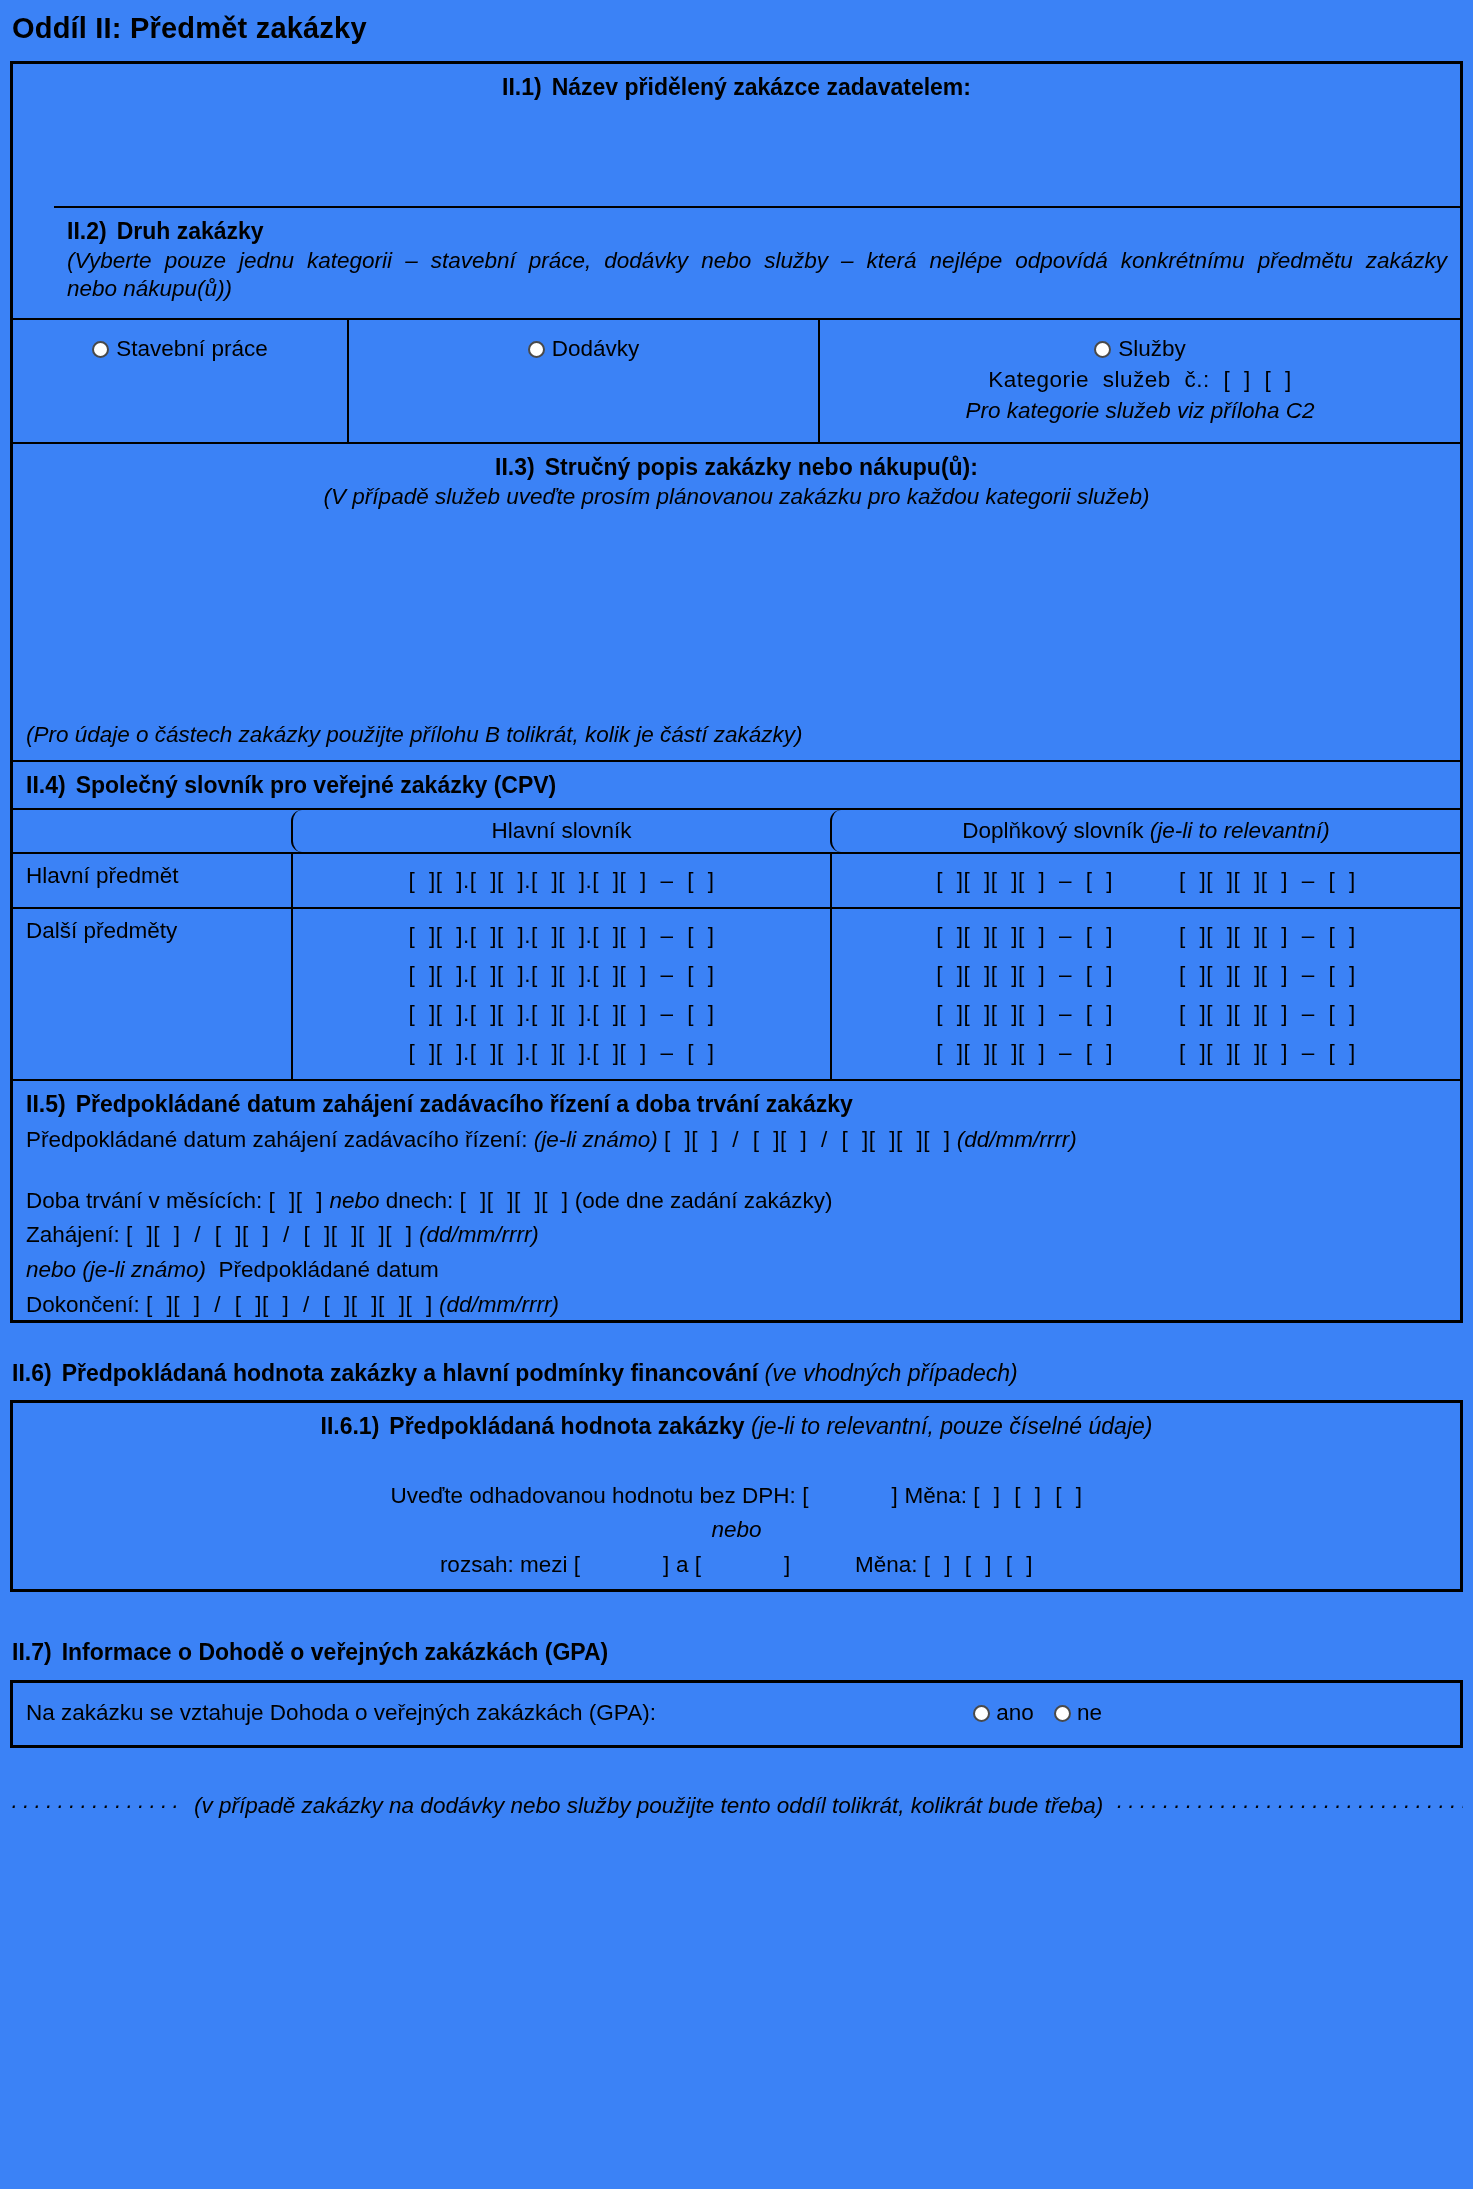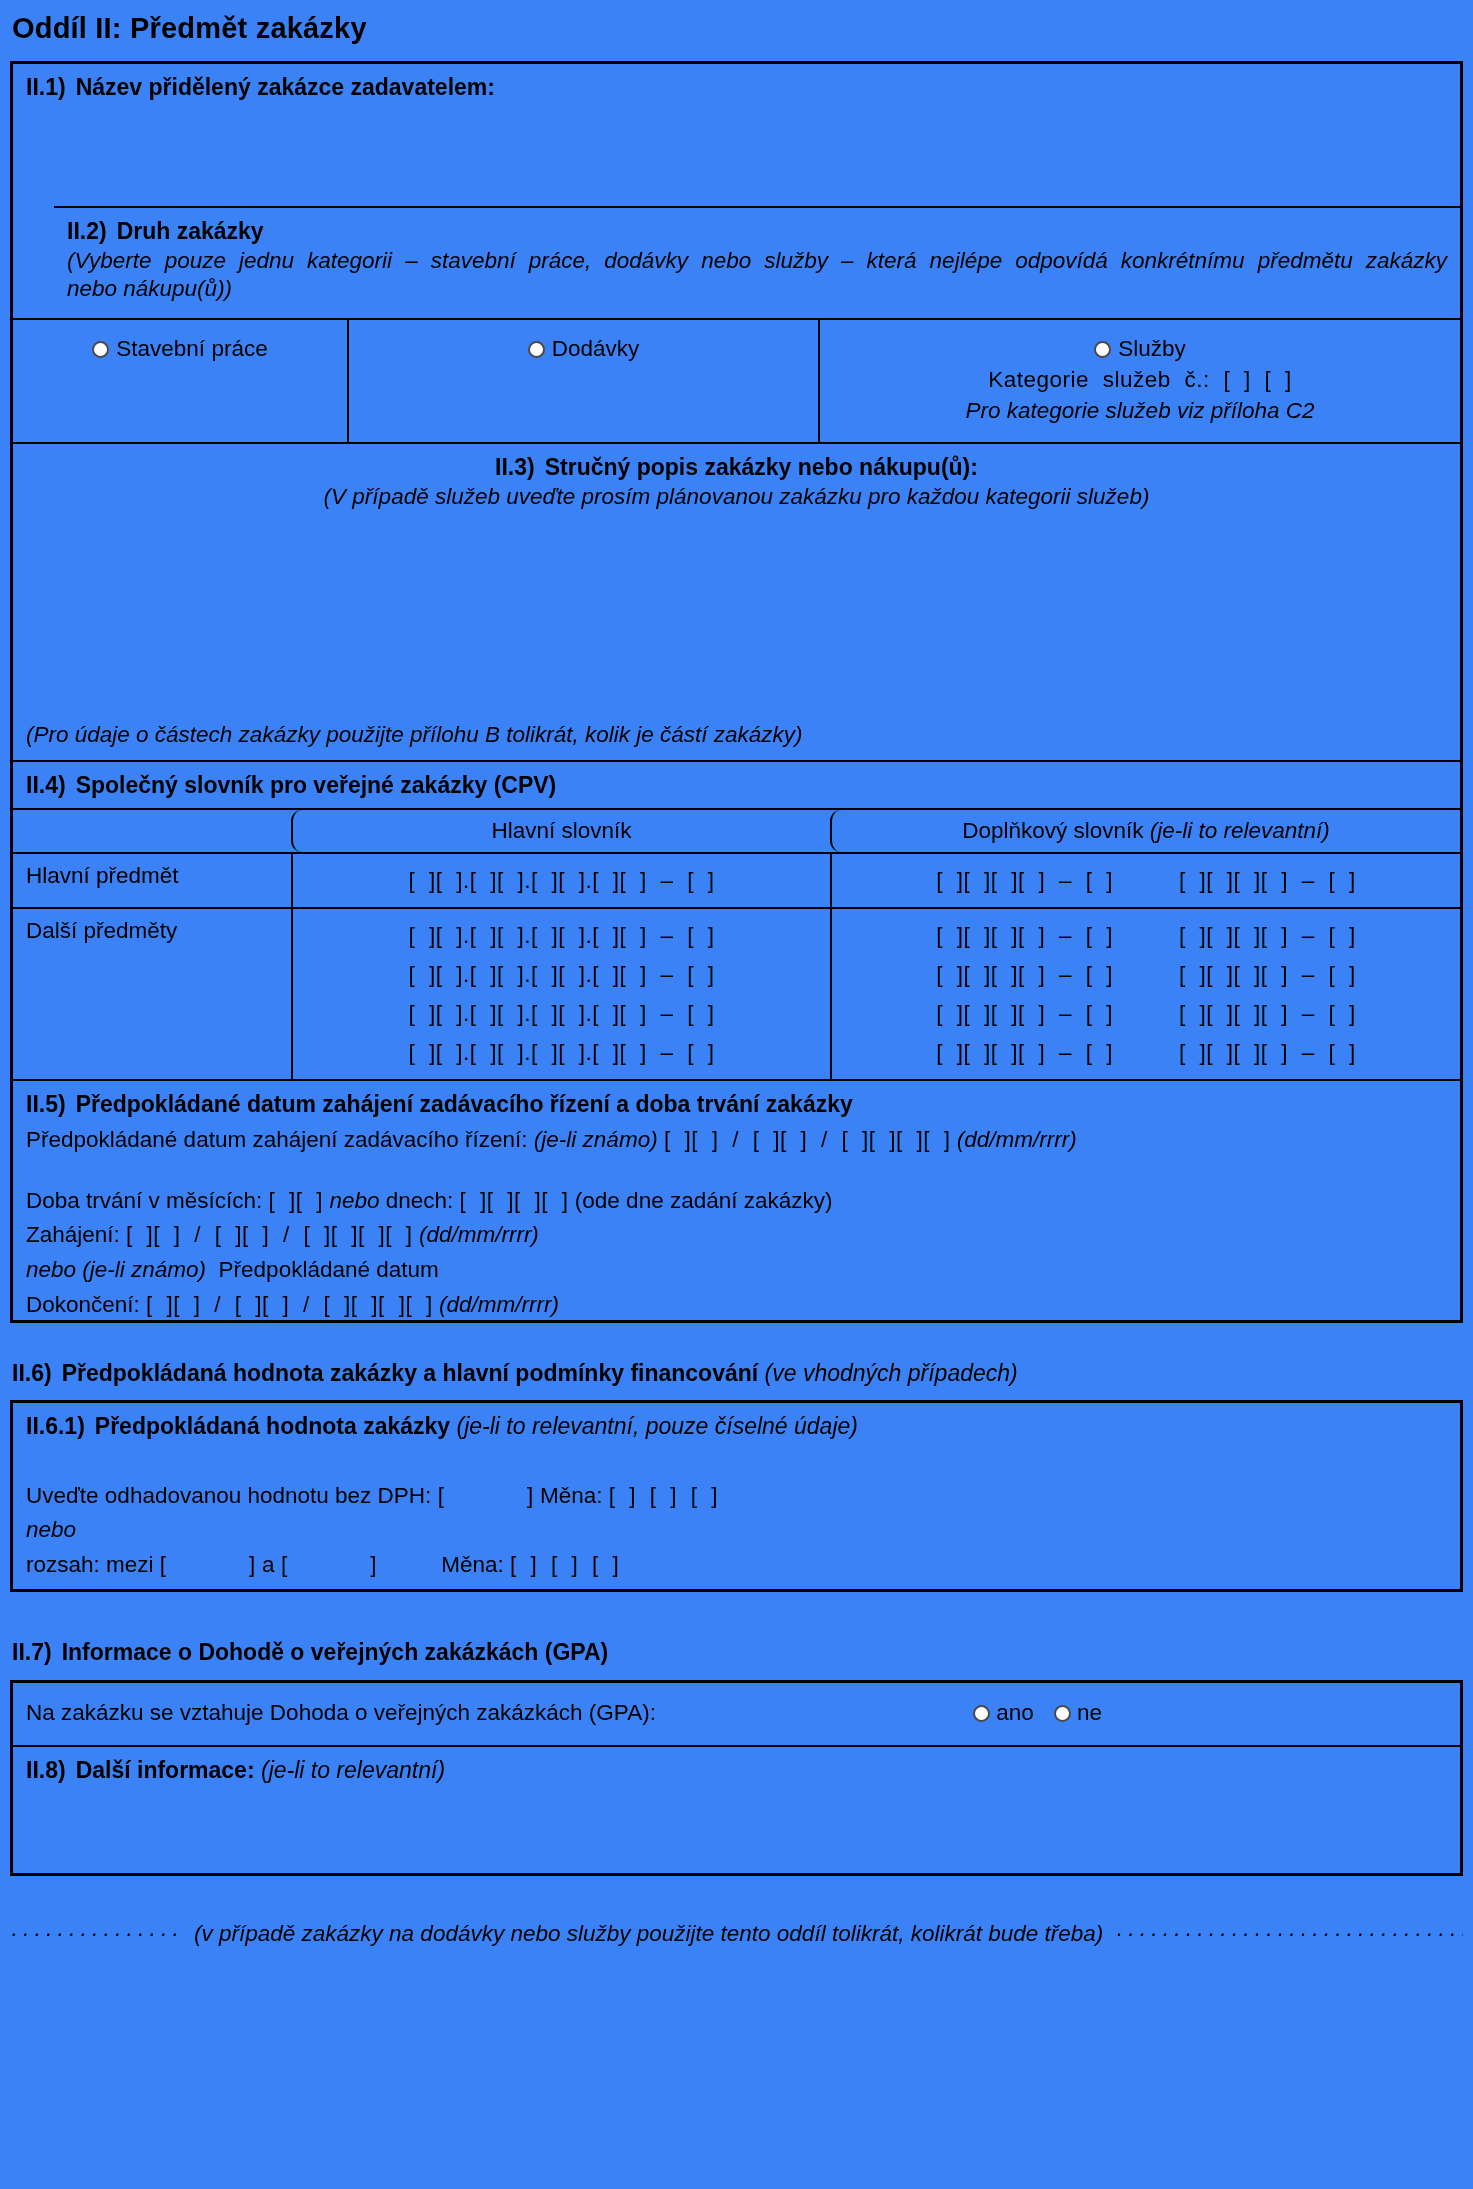--- a/index.html
+++ b/index.html
@@ -8,21 +8,21 @@
     width: 1473px; height: 2189px;
     background: #3b82f6; color: #000;
     font-family: "Liberation Sans", "DejaVu Sans", sans-serif;
     font-size: 22.5px; line-height: 1.28;
     padding: 8px 10px 0 10px; position: relative;
   }
   i { font-style: italic; }
   .doc-title { font-size: 29px; font-weight: bold; letter-spacing: .2px; margin: 2px 0 14px 2px; }
   .box { border: 3px solid #000; }
   .row { border-top: 2px solid #000; padding: 9px 13px; }
-  .row:first-child { border-top: none; }
+  .row:first-child { border-top: none; text-align: center; }
   .sec-h { font-weight: bold; font-size: 23px; }
   .sec-h .lbl { margin-right: 10px; }
   .note { font-style: italic; }
   .jl { text-align: justify; text-align-last: justify; }
   .just { text-align: justify; }
   .bk { white-space: pre; word-spacing: 7px; letter-spacing: .5px; }
   .radio {
     display: inline-block; width: 17px; height: 17px;
     border: 2px solid #4a4a4a; border-radius: 50%;
     vertical-align: -2px; background: #fff; margin-right: 7px;
@@ -244,27 +244,20 @@
   </div>
 
   <div class="box">
     <div class="row r-gpa">
       <span>Na zakázku se vztahuje Dohoda o veřejných zakázkách (GPA):</span>
       <span class="gpa-radios">
         <span class="radio"></span><span>ano</span>
         <span class="radio gpa-no"></span><span>ne</span>
       </span>
     </div>
-    <div class="row r-s8">
-      <div class="sec-h">
-        <span class="lbl">II.8)</span><span>Další informace:</span>
-        <i style="font-weight:normal;">(je-li to relevantní)</i>
-      </div>
-      <div></div>
-    </div>
   </div>
 
   <div class="dotted">
     <span class="dots left">··························································</span>
     <span class="txt">(v případě zakázky na dodávky nebo služby použijte tento oddíl tolikrát, kolikrát bude třeba)</span>
     <span class="dots right">··························································</span>
   </div>
 
 </div>
 

